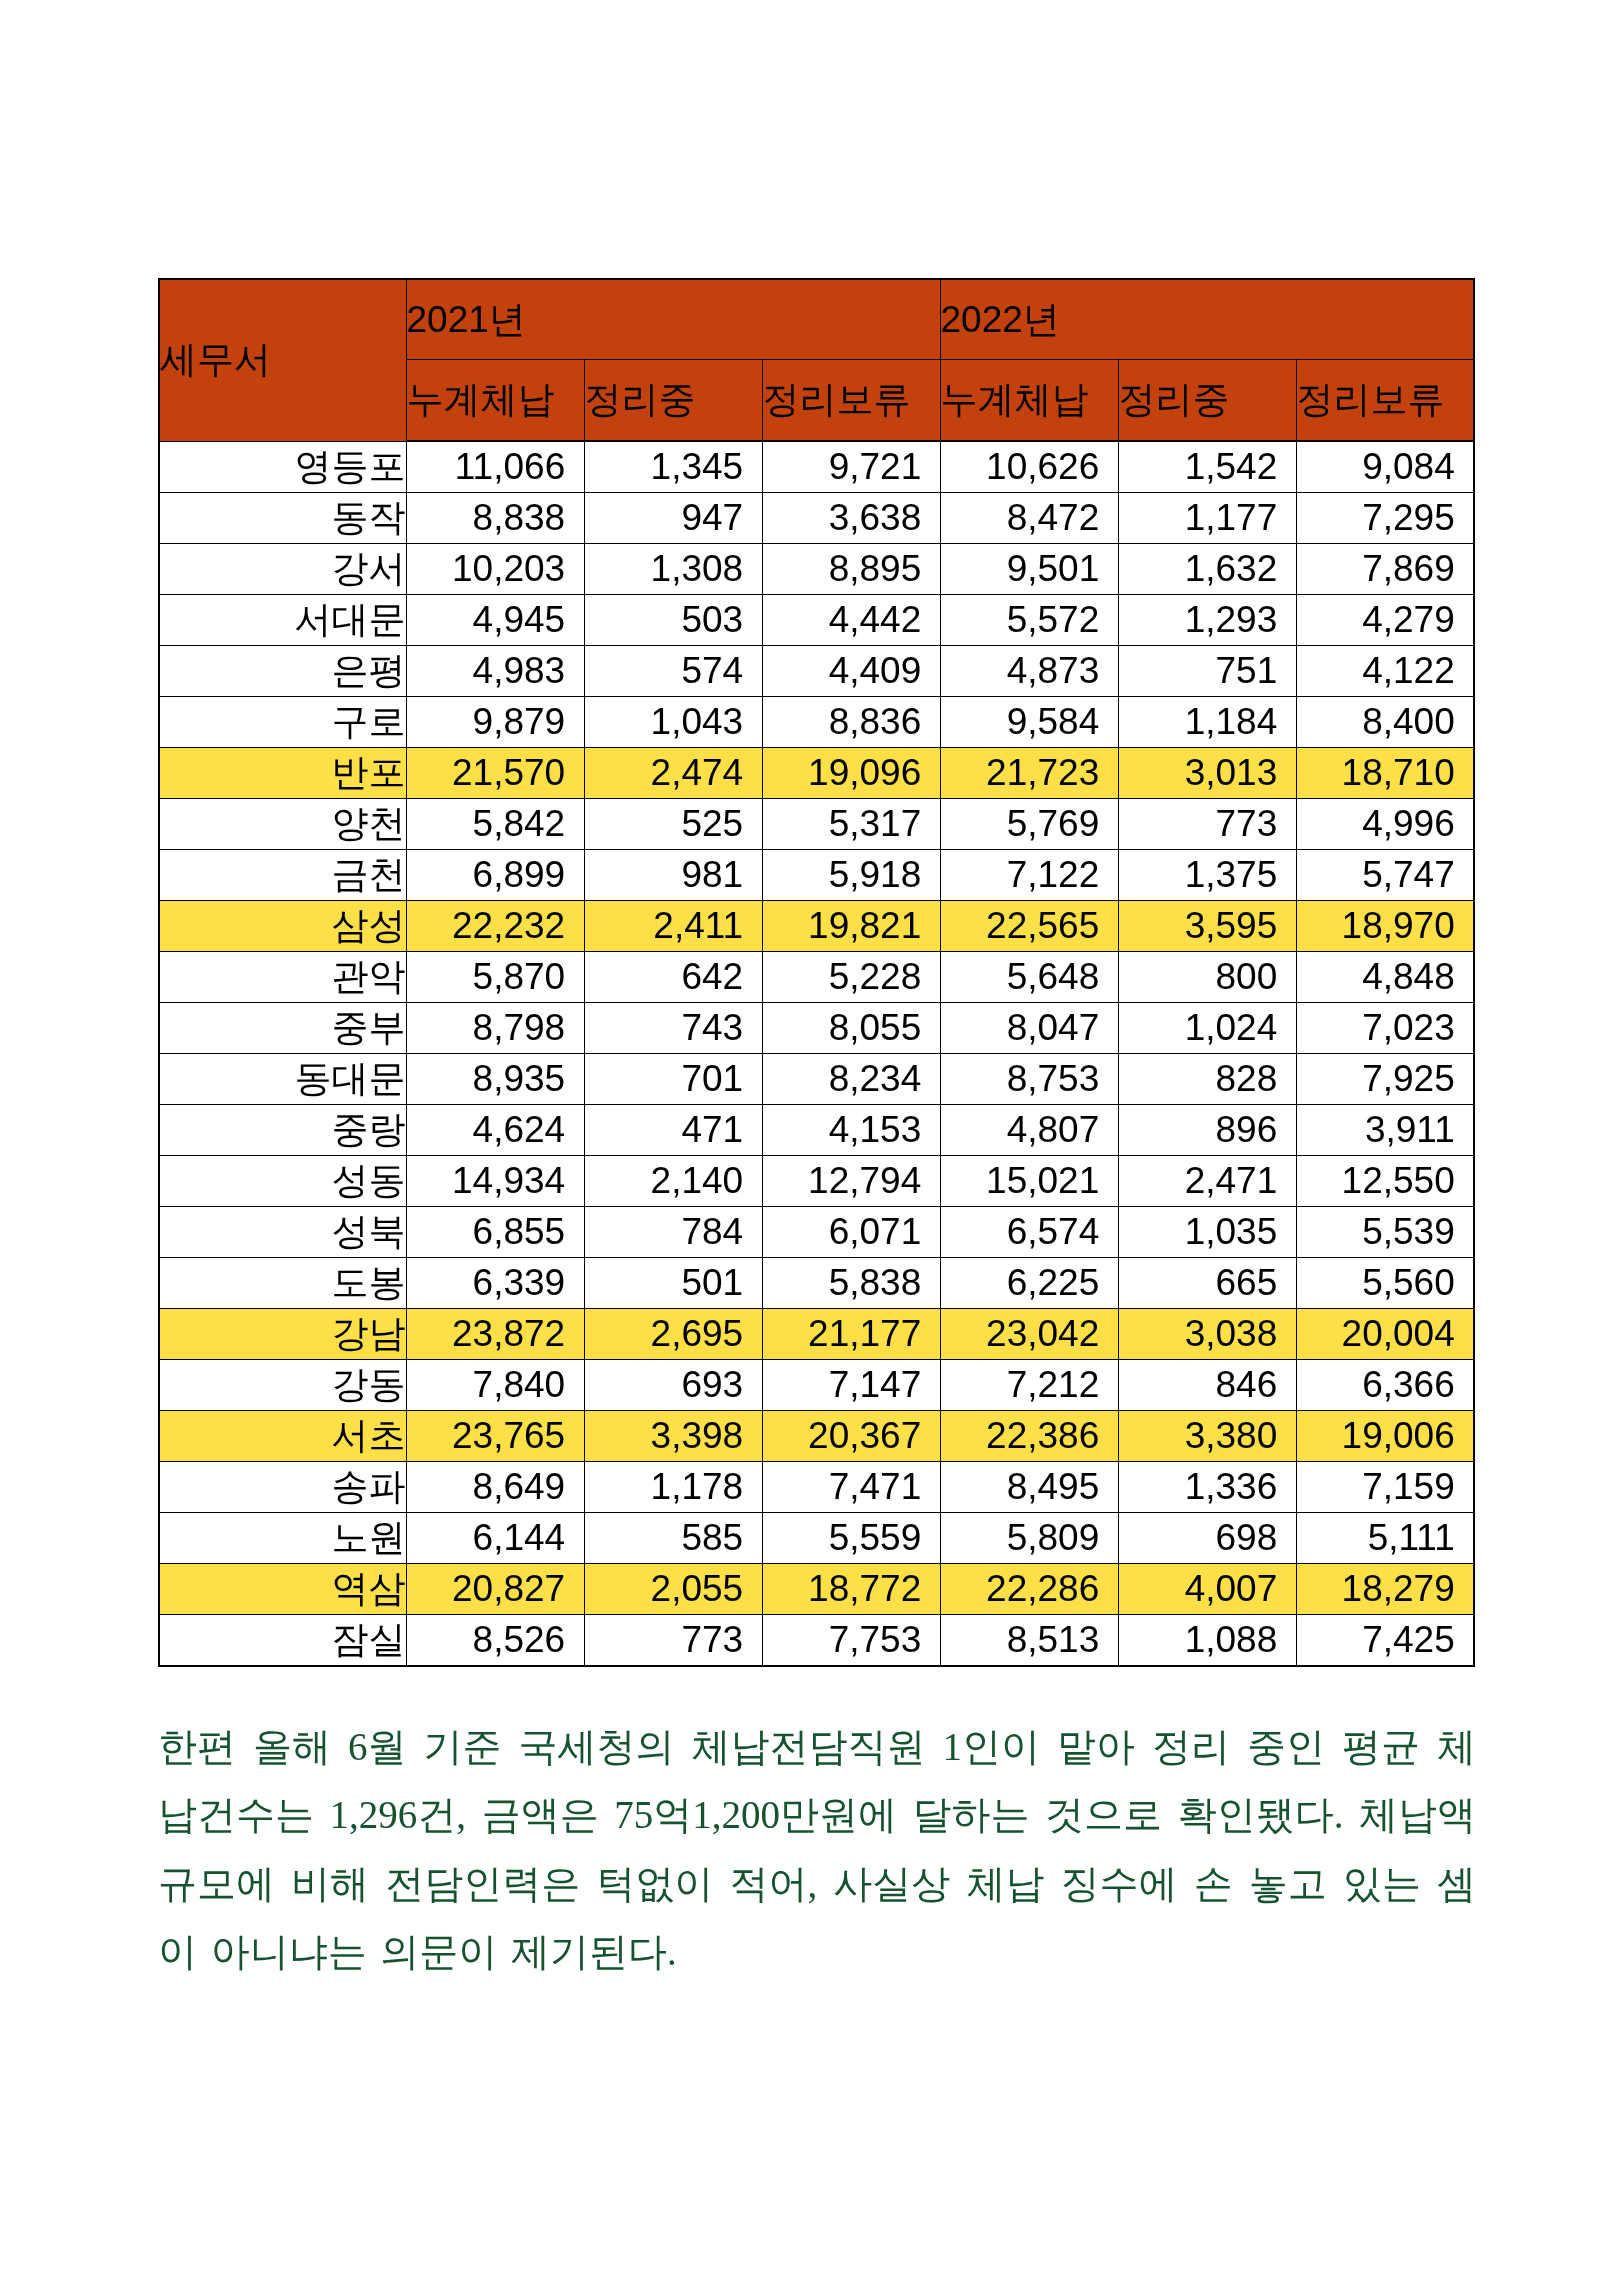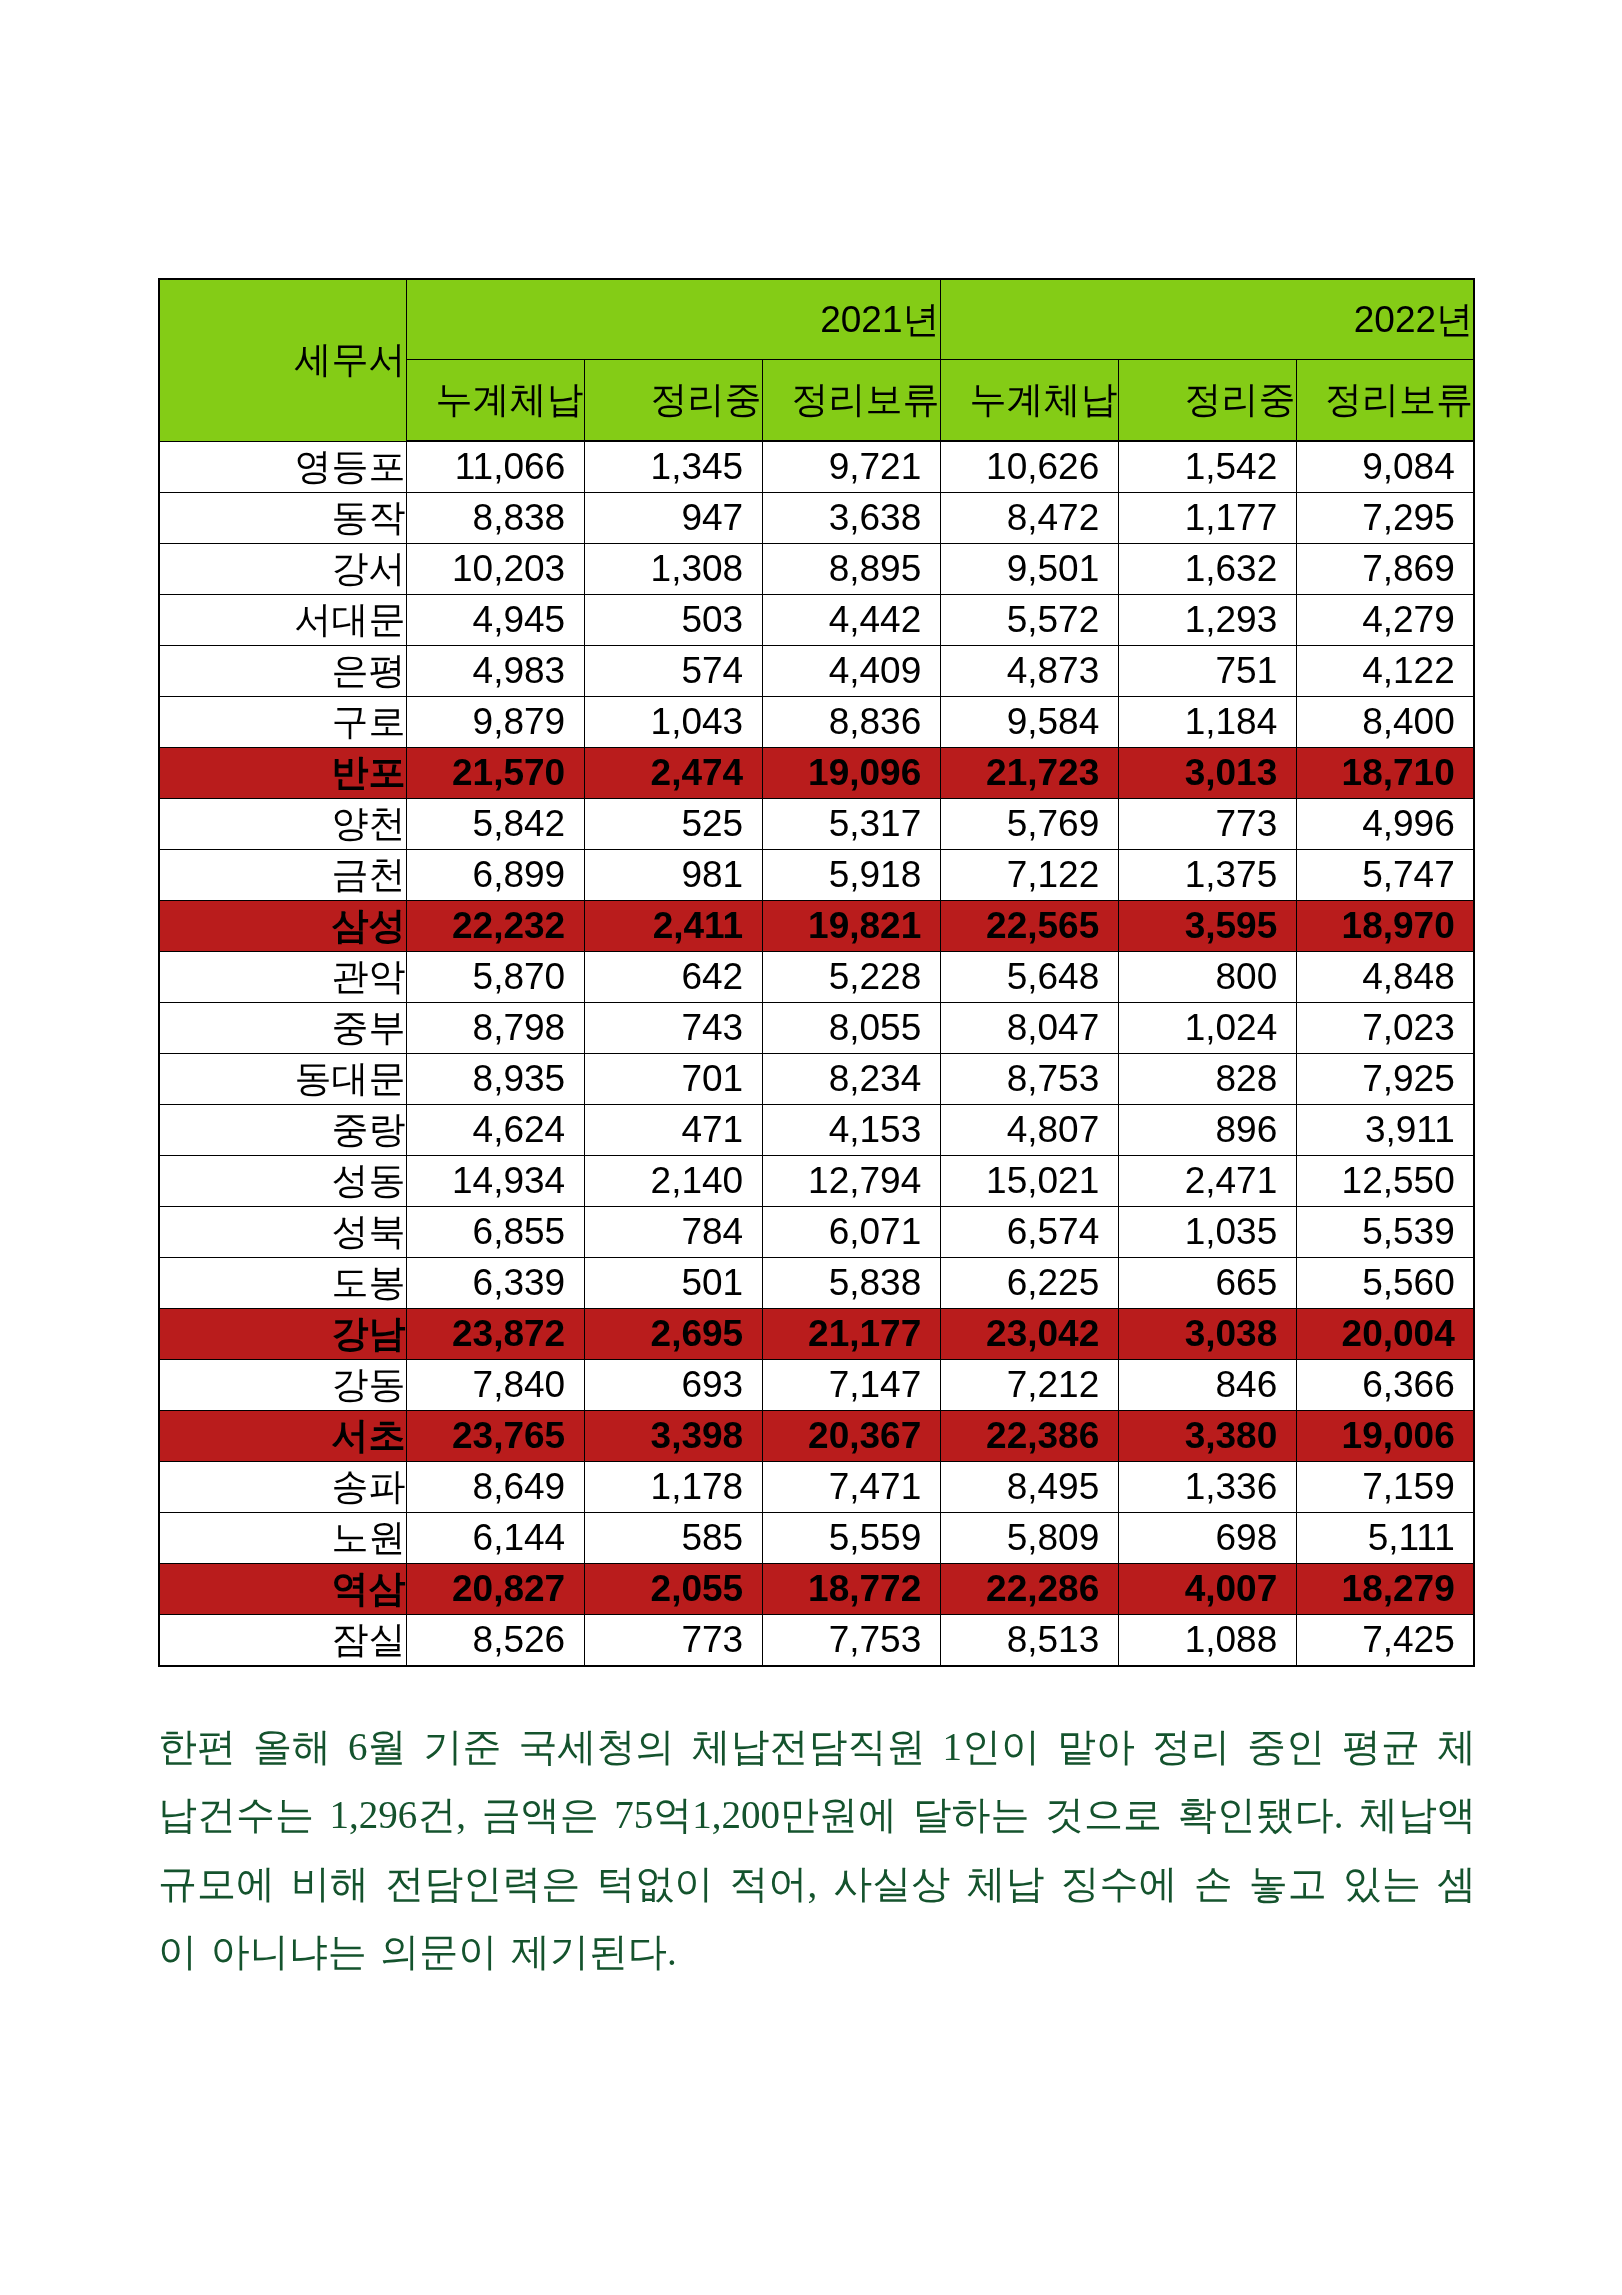--- a/index.html
+++ b/index.html
@@ -34,32 +34,32 @@
 
   table.tax th, table.tax td {
     border: 1.3px solid #000;
     padding: 0;
     font-weight: normal;
     vertical-align: middle;
   }
   table.tax { border: 2px solid #000; }
 
   thead th {
-    background: #84cc16;
-    text-align: right;
+    background: #c2410c;
+    text-align: left;
   }
   thead tr.group th { height: 79px; }
   thead tr.sub th   { height: 80px; }
   thead tr.sub th   { border-bottom: 2.6px solid #000; }
   th.office-head    { border-bottom: 2.6px solid #000; }
 
   tbody td { height: 50px; }
   tbody td.office { text-align: right; }
   tbody td.num { text-align: right; padding-right: 18.3px; }
-  tbody tr.highlight td { background: #b91c1c; font-weight: bold; }
+  tbody tr.highlight td { background: #fde047; }
 
   
   .para {
     width: 1318px;
     margin: 0;
     font-size: 39px;
     line-height: 1.75;
     text-align: justify;
     letter-spacing: 0px;
     word-spacing: 3.9px;

